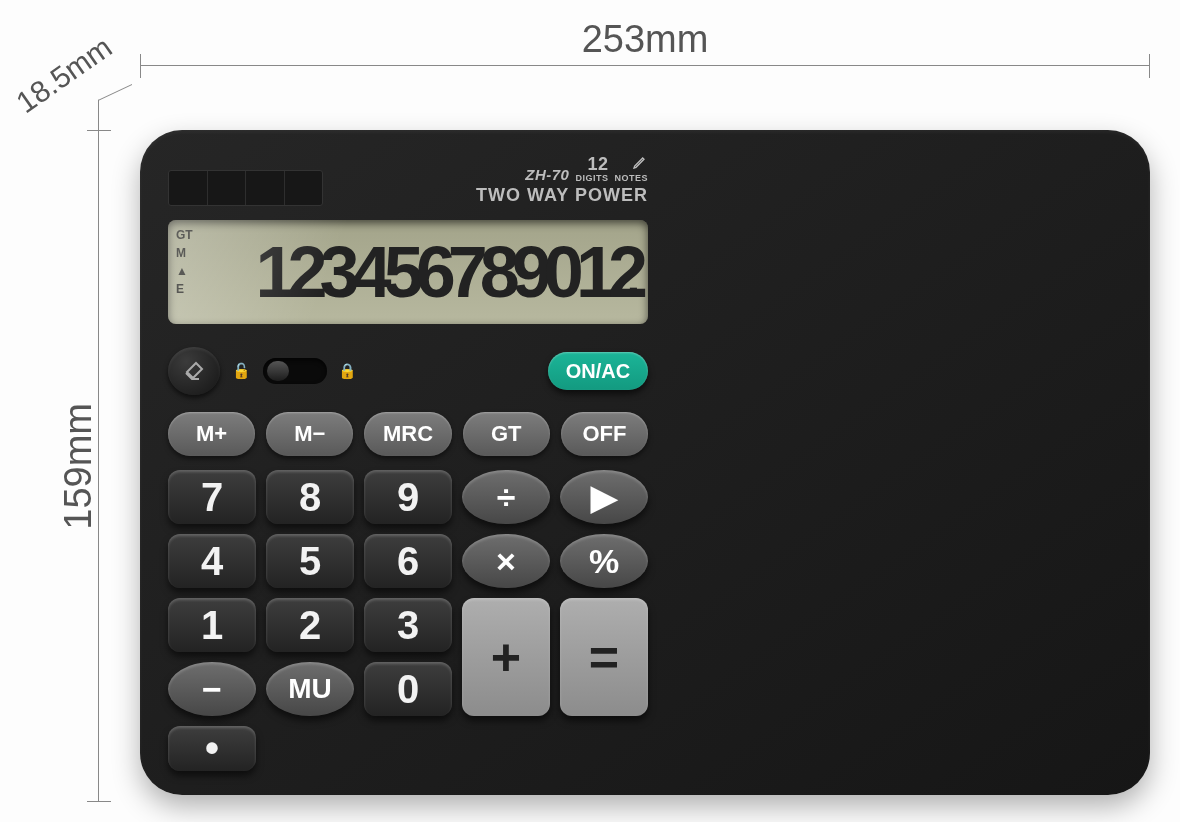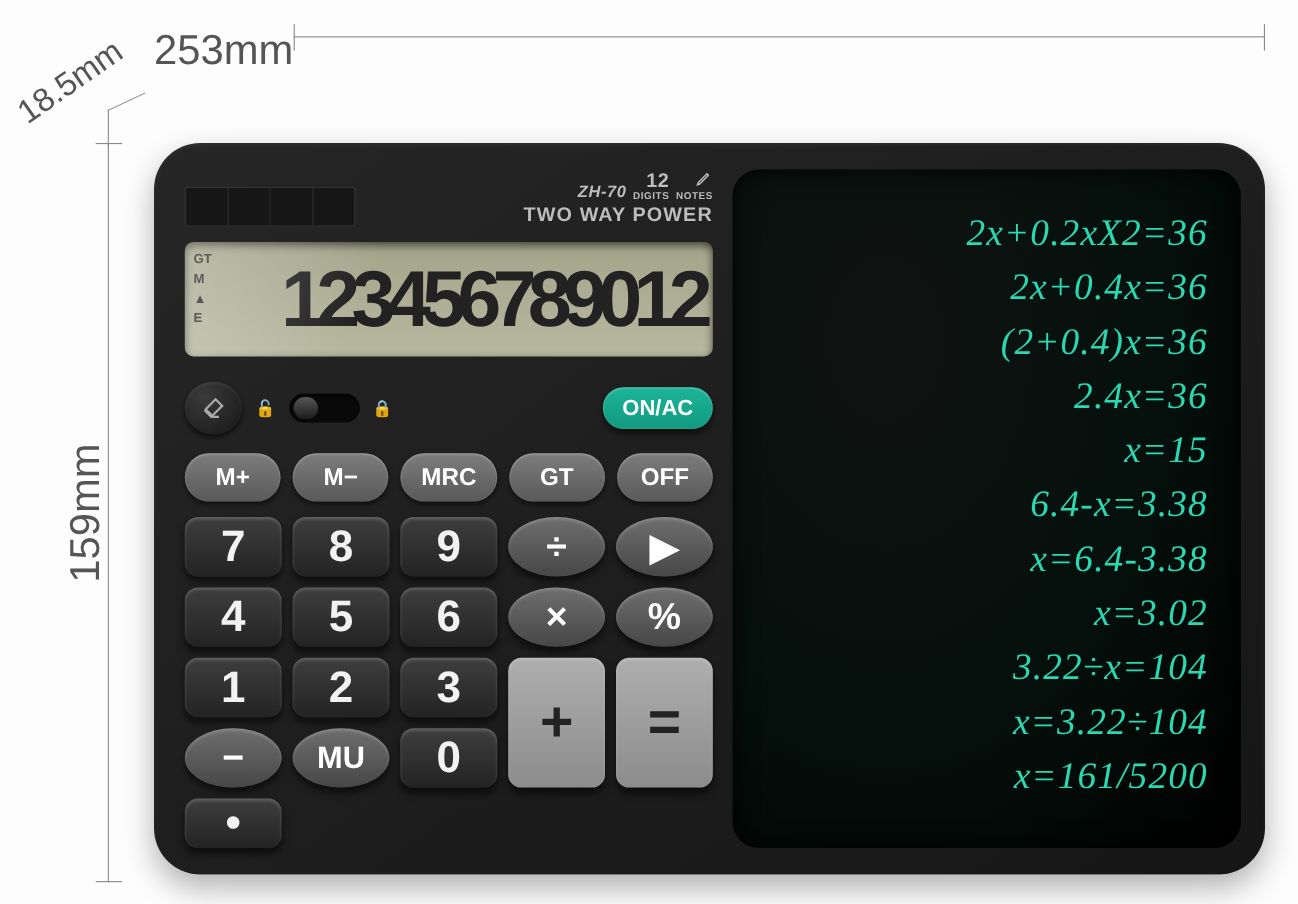--- a/index.html
+++ b/index.html
@@ -9,21 +9,21 @@
     background: #fdfdfd;
     font-family: Arial, Helvetica, sans-serif;
     position: relative;
     overflow: hidden;
   }
   
   .dim-top {
     position: absolute;
     top: 18px; left: 140px; right: 30px;
     height: 60px;
-    display: flex; flex-direction: row; align-items: center;
+    display: flex; flex-direction: column; align-items: center;
     color: #555;
   }
   .dim-top .label { font-size: 38px; margin-bottom: 4px; }
   .dim-top .line {
     position: relative; height: 30px; width: 100%;
     border-top: 1px solid #888;
   }
   .dim-top .line::before, .dim-top .line::after {
     content: ''; position: absolute; top: -12px; width: 1px; height: 24px; background: #888;
   }
@@ -285,27 +285,14 @@
       <div class="key round" style="font-size:28px">MU</div>
 
       <div class="key num">0</div>
       <div class="key num">•</div>
 
       <div class="key lightgrey plus-key">+</div>
       <div class="key lightgrey eq-key">=</div>
     </div>
   </div>
 
-  <div class="pad">
-    <div>2x+0.2xX2=36</div>
-    <div>2x+0.4x=36</div>
-    <div>(2+0.4)x=36</div>
-    <div>2.4x=36</div>
-    <div>x=15</div>
-    <div>6.4-x=3.38</div>
-    <div>x=6.4-3.38</div>
-    <div>x=3.02</div>
-    <div>3.22÷x=104</div>
-    <div>x=3.22÷104</div>
-    <div>x=161/5200</div>
-  </div>
 
 </div>
 
 </body></html>

